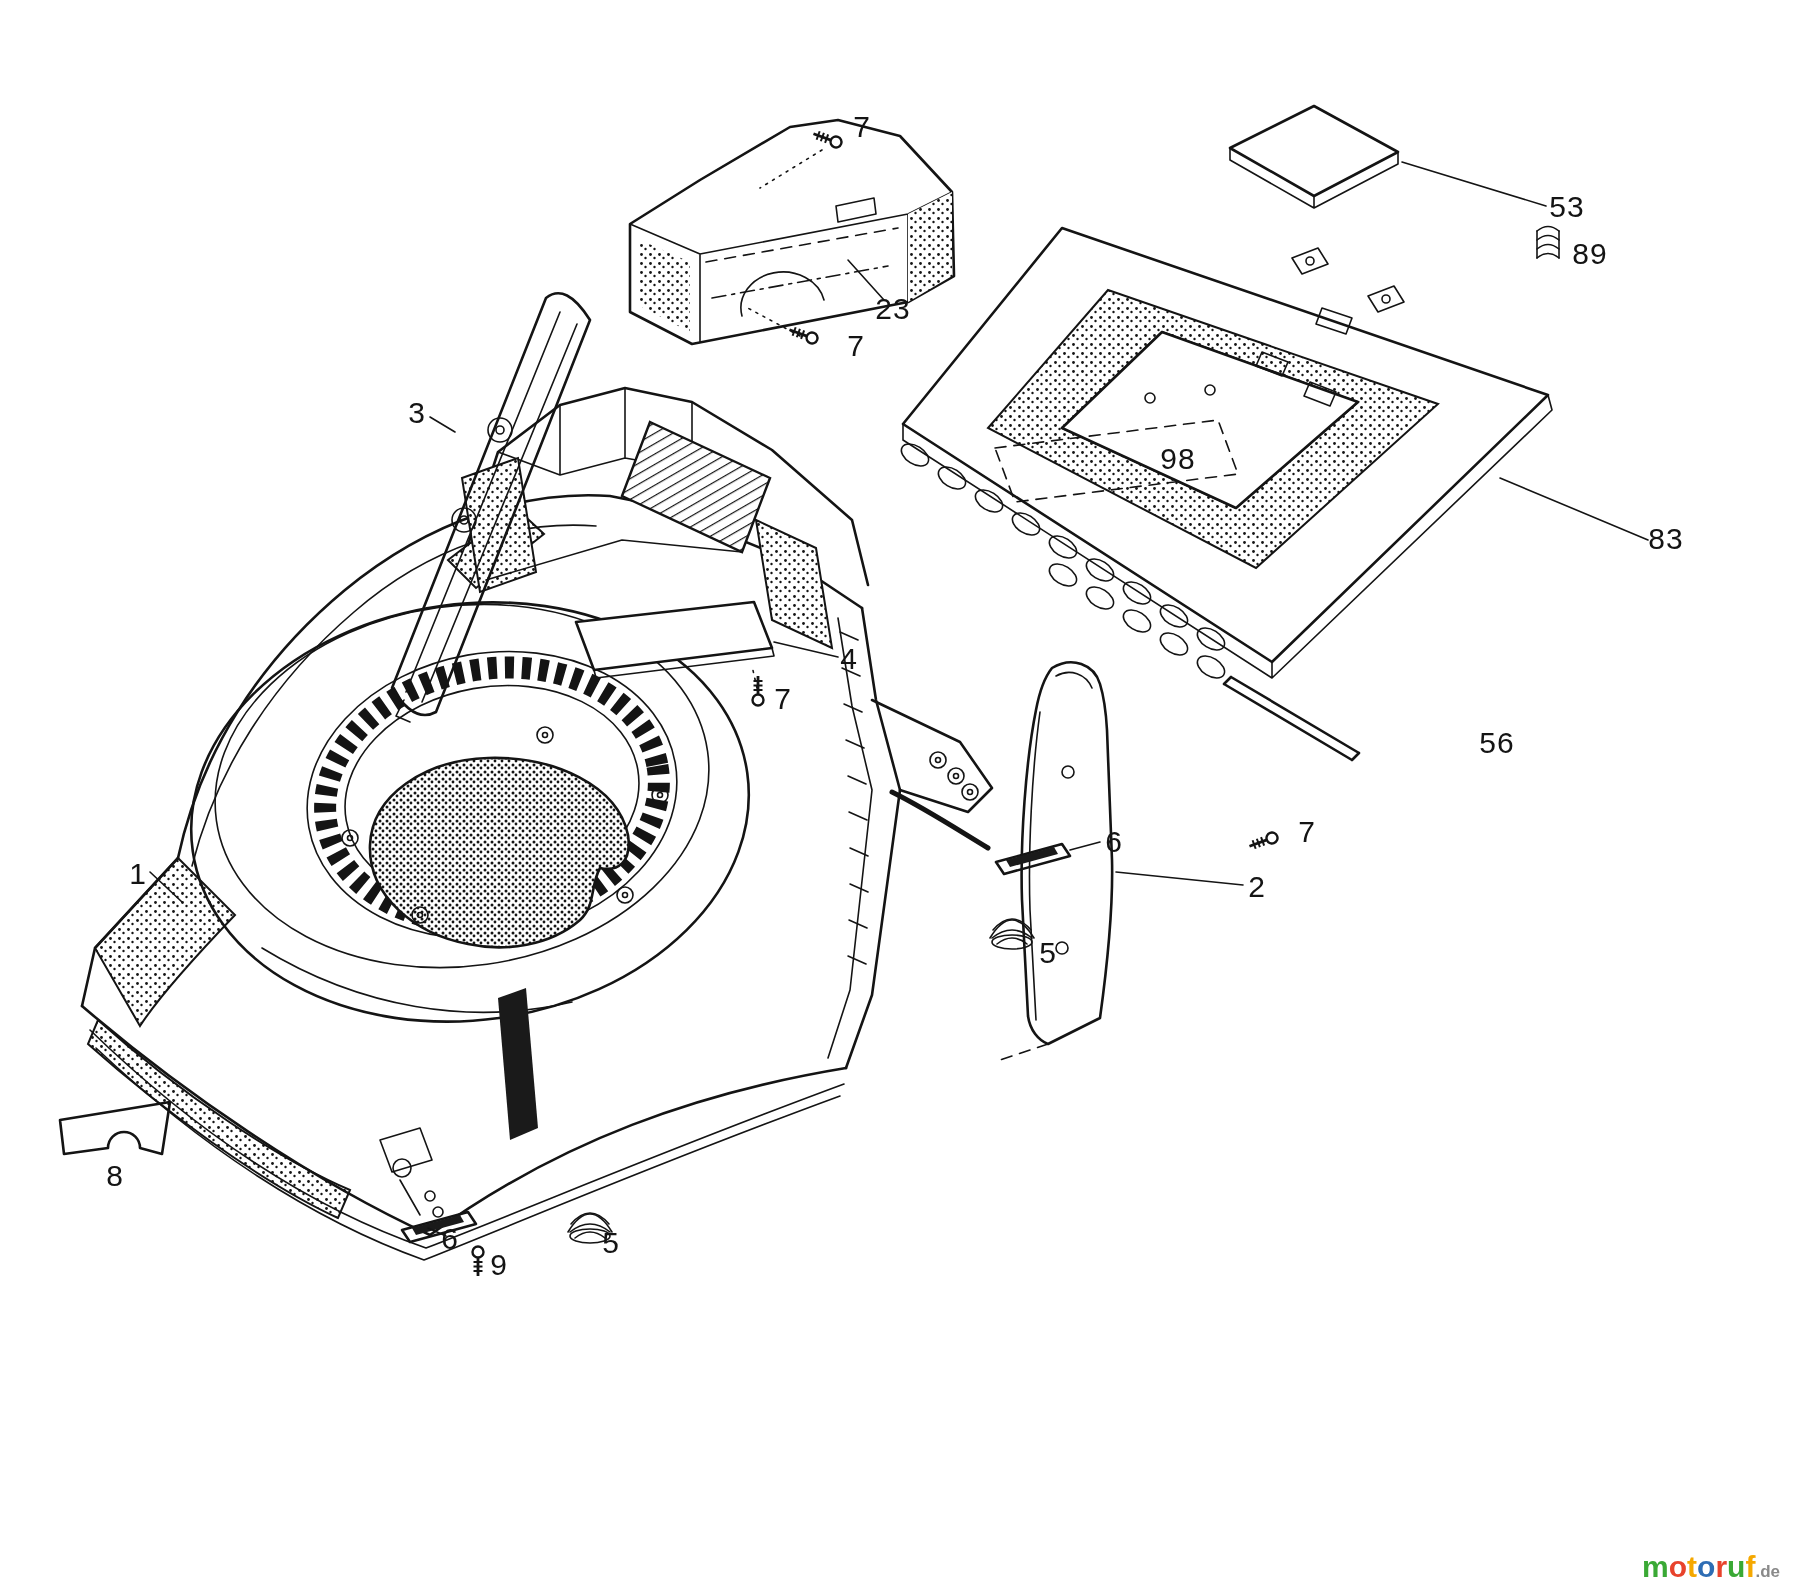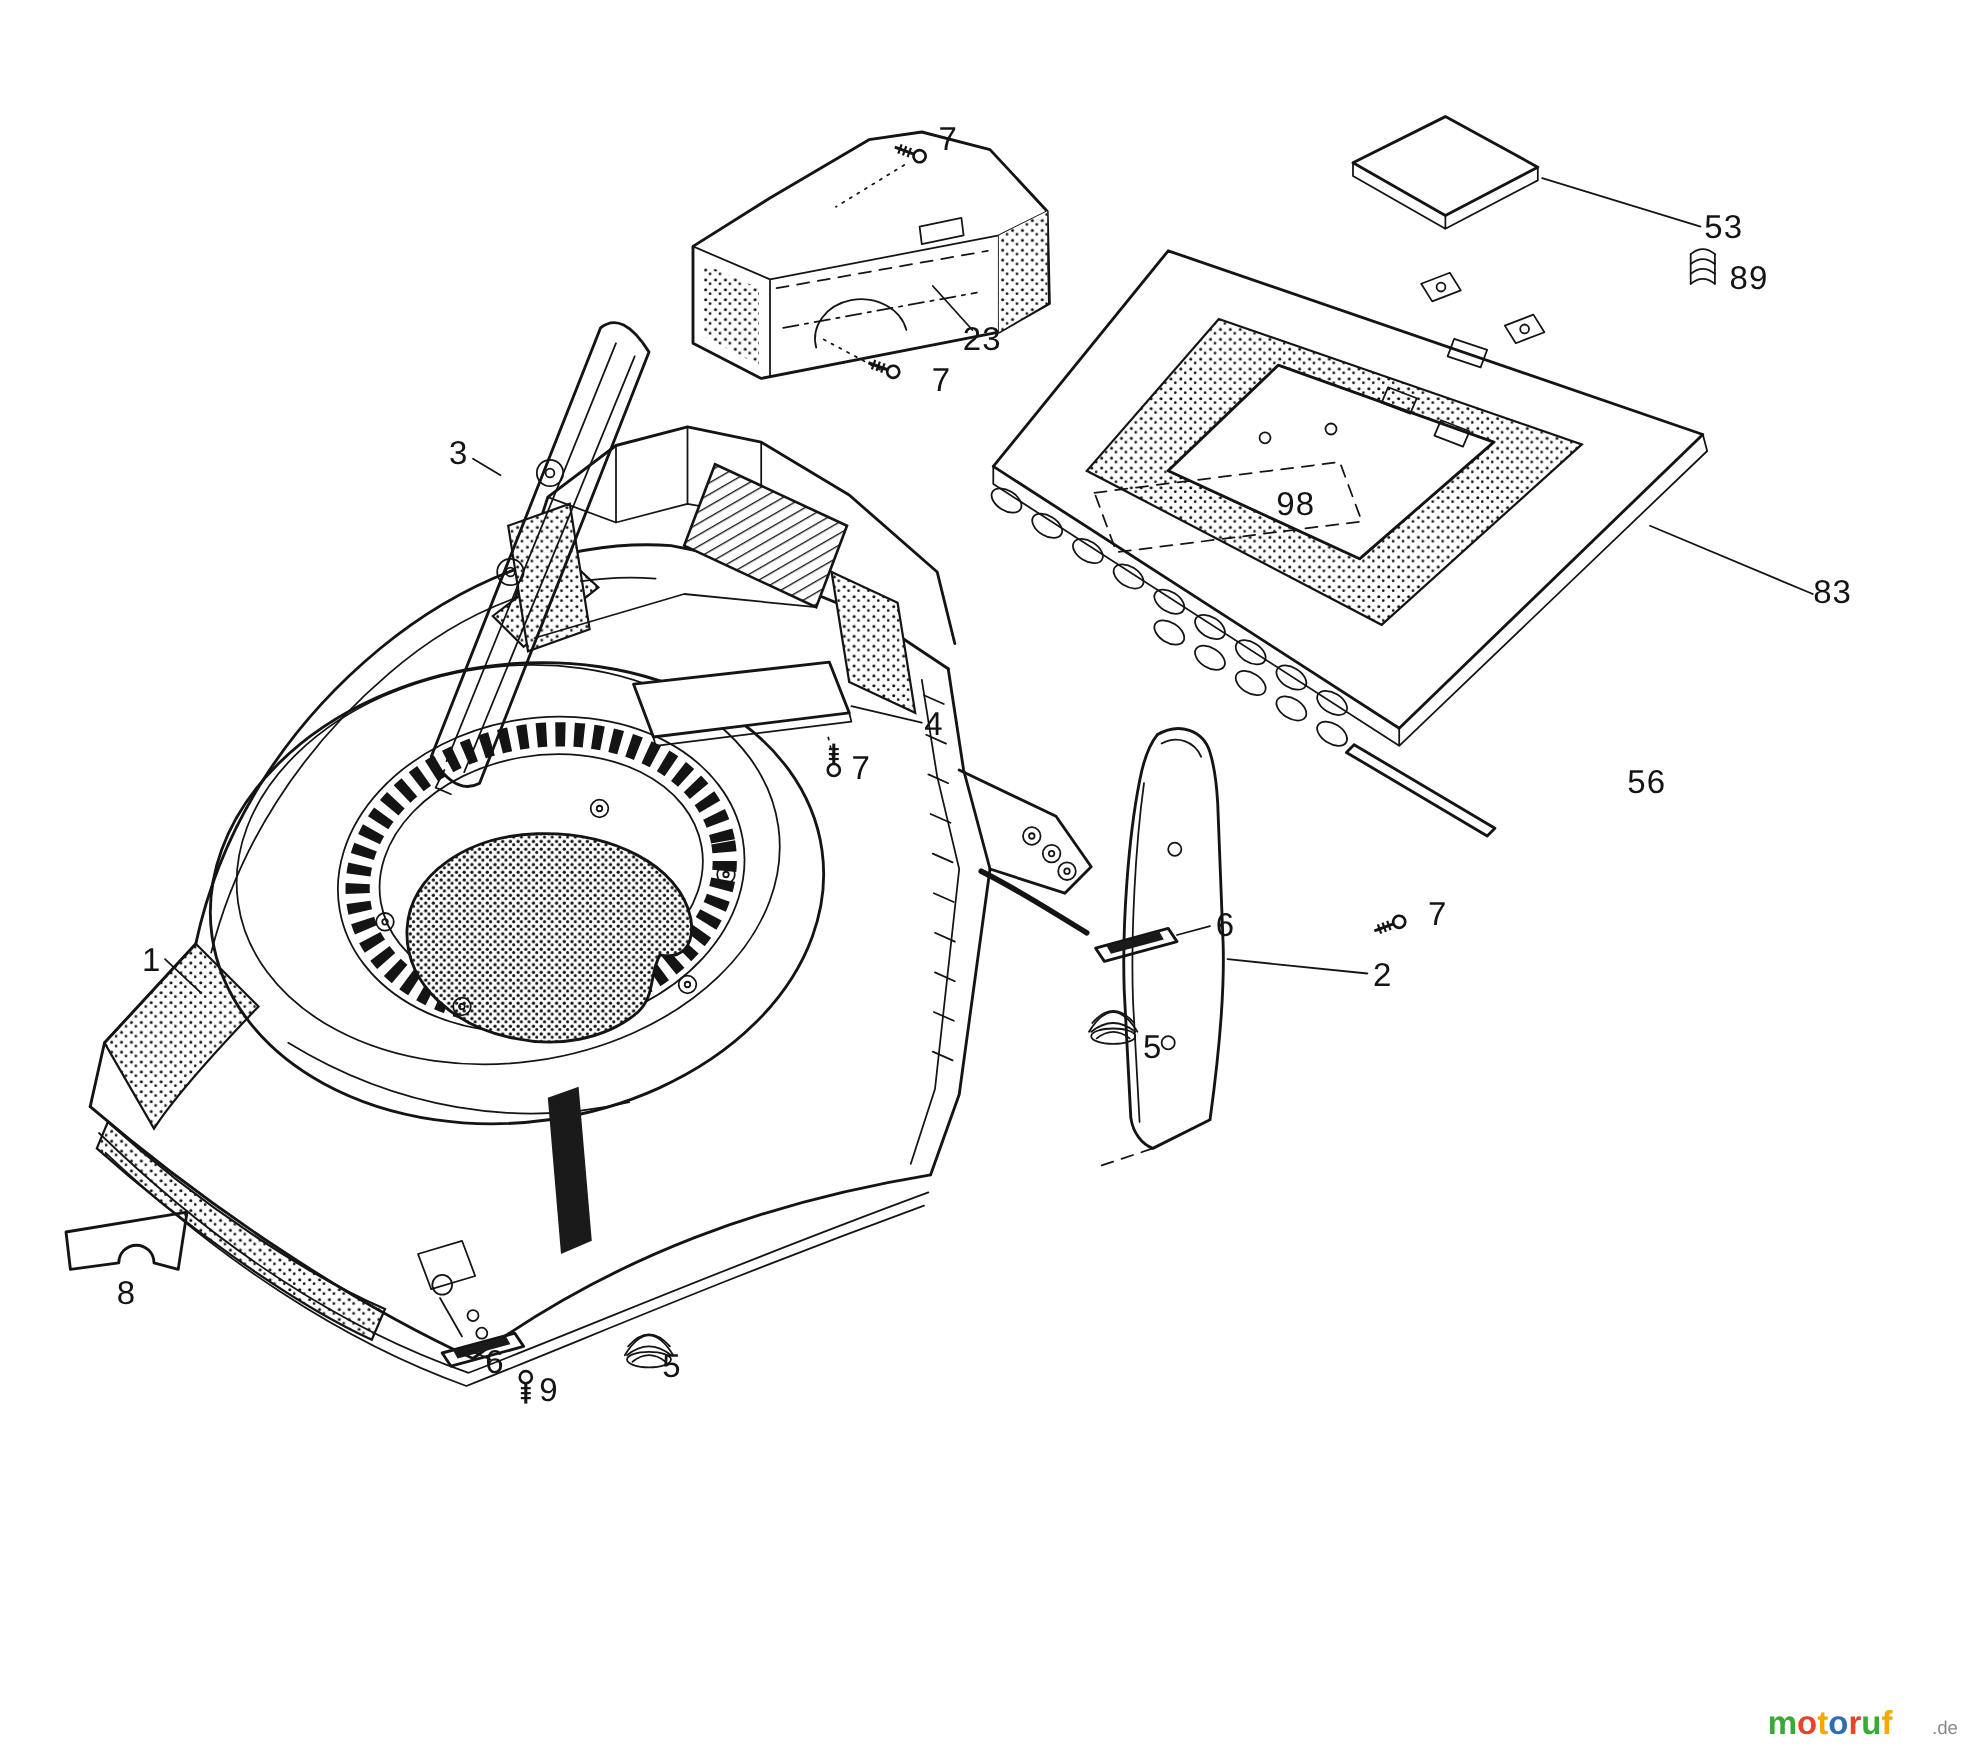--- a/index.html
+++ b/index.html
@@ -29,21 +29,21 @@
     white-space:nowrap;
     user-select:none;
   }
   .watermark{
     position:absolute;
     right:20px;bottom:12px;
     font-size:30px;
     font-weight:bold;
     letter-spacing:0px;
   }
-  .watermark .suffix{font-size:17px;font-weight:normal;color:#8a8a8a;margin-left:36px;}
+  .watermark .suffix{font-size:17px;font-weight:bold;color:#8a8a8a;}
 </style>
 </head>
 <body>
 
 <div id="stage">
 
   <svg width="1800" height="1596" viewBox="0 0 1800 1596">
     <defs>
       <pattern id="stip" width="9" height="9" patternUnits="userSpaceOnUse">
         <rect width="9" height="9" fill="#ffffff"></rect>
@@ -269,21 +269,21 @@
   </svg>
 
   <span class="callout" style="left:862px;top:127px">7</span>
   <span class="callout" style="left:893px;top:309px">23</span>
   <span class="callout" style="left:856px;top:346px">7</span>
   <span class="callout" style="left:417px;top:413px">3</span>
   <span class="callout" style="left:1567px;top:207px">53</span>
   <span class="callout" style="left:1590px;top:254px">89</span>
   <span class="callout" style="left:1178px;top:459px">98</span>
   <span class="callout" style="left:1666px;top:539px">83</span>
-  <span class="callout" style="left:1497px;top:712px">56</span>
+  <span class="callout" style="left:1497px;top:743px">56</span>
   <span class="callout" style="left:849px;top:659px">4</span>
   <span class="callout" style="left:783px;top:699px">7</span>
   <span class="callout" style="left:138px;top:874px">1</span>
   <span class="callout" style="left:1114px;top:842px">6</span>
   <span class="callout" style="left:1307px;top:832px">7</span>
   <span class="callout" style="left:1257px;top:887px">2</span>
   <span class="callout" style="left:1048px;top:953px">5</span>
   <span class="callout" style="left:115px;top:1176px">8</span>
   <span class="callout" style="left:450px;top:1239px">6</span>
   <span class="callout" style="left:499px;top:1265px">9</span>

